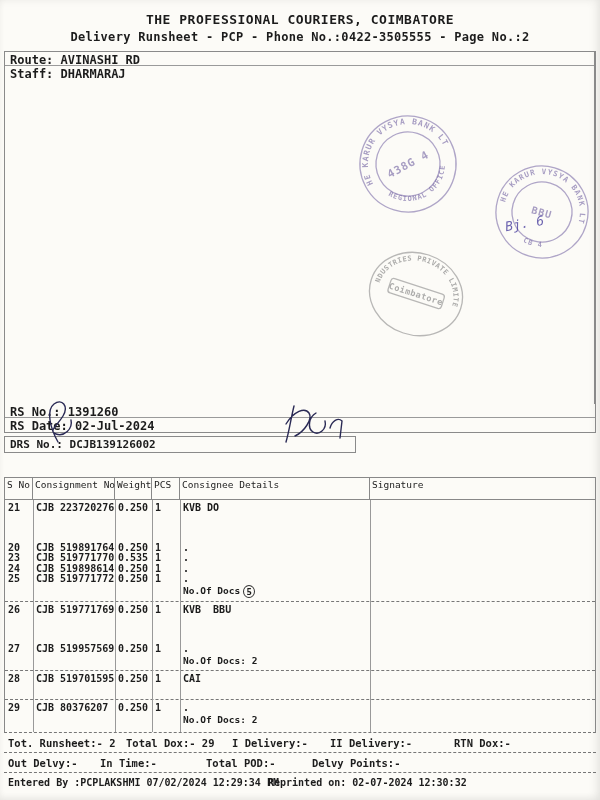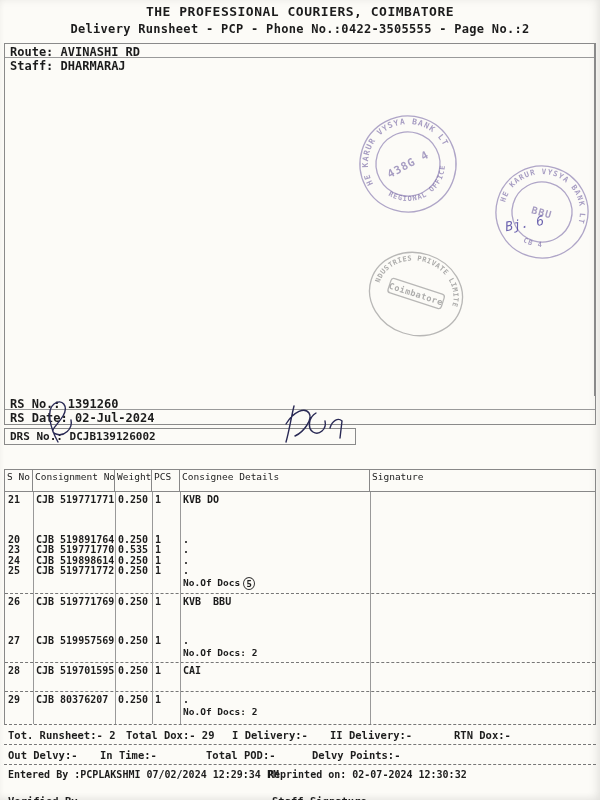--- a/index.html
+++ b/index.html
@@ -2,21 +2,21 @@
 <html style="--stamp-purple: #6f5fa0; --stamp-gray: #8a8a8a; --ink: #4a3f9f;"><head>
 <meta charset="utf-8">
 <style>
   * { margin:0; padding:0; box-sizing:border-box; }
   html,body { width:600px; height:800px; }
   body { font-family:"DejaVu Sans Mono", monospace; background:#e9e7e3; }
   .page { position:relative; width:600px; height:800px; background:#fcfbf7; color:#1c1c1c;
           overflow:hidden; box-shadow:inset -4px 0 8px rgba(0,0,0,0.07), inset 0 -3px 6px rgba(0,0,0,0.04); }
 
   
-  .title { text-align:center; padding-top:4px; font-weight:bold; font-size:13px; letter-spacing:.5px; }
+  .title { text-align:center; padding-top:12px; font-weight:bold; font-size:13px; letter-spacing:.5px; }
   .subtitle { text-align:center; font-weight:bold; font-size:12px; margin-top:3px; letter-spacing:.3px; }
 
   
   .info { display:flex; margin:7px 4px 0 4px; border:1px solid #8a8a8a; font-size:12px; font-weight:bold;flex-direction:column; }
   .info-left { flex:0 0 352px; border-right:1px solid #8a8a8a; }
   .info-right { flex:1; }
   .info-cell { padding:1px 5px; height:14px; }
   .info-cell.first { border-bottom:1px solid #9a9a9a; }
   .drs { width:352px; margin:3px 4px 0 4px; border:1px solid #8a8a8a; padding:1px 5px; font-weight:bold; font-size:11px; }
 
@@ -89,21 +89,21 @@
     </div>
     <div class="tbody">
       <div class="vline" style="left:28px"></div>
       <div class="vline" style="left:110px"></div>
       <div class="vline" style="left:147px"></div>
       <div class="vline" style="left:175px"></div>
       <div class="vline" style="left:365px"></div>
     <div class="tgroup gap">
           <div class="trow">
             <div class="td td-sno">21</div>
-            <div class="td td-consignment">CJB 519771771</div>
+            <div class="td td-consignment">CJB 223720276</div>
             <div class="td td-weight">0.250</div>
             <div class="td td-pcs">1</div>
             <div class="td td-consignee">KVB DO</div>
             <div class="td td-signature"></div>
           </div>
         </div>
         <div class="tgroup">
           <div class="trow">
             <div class="td td-sno">20</div>
             <div class="td td-consignment">CJB 519891764</div>

